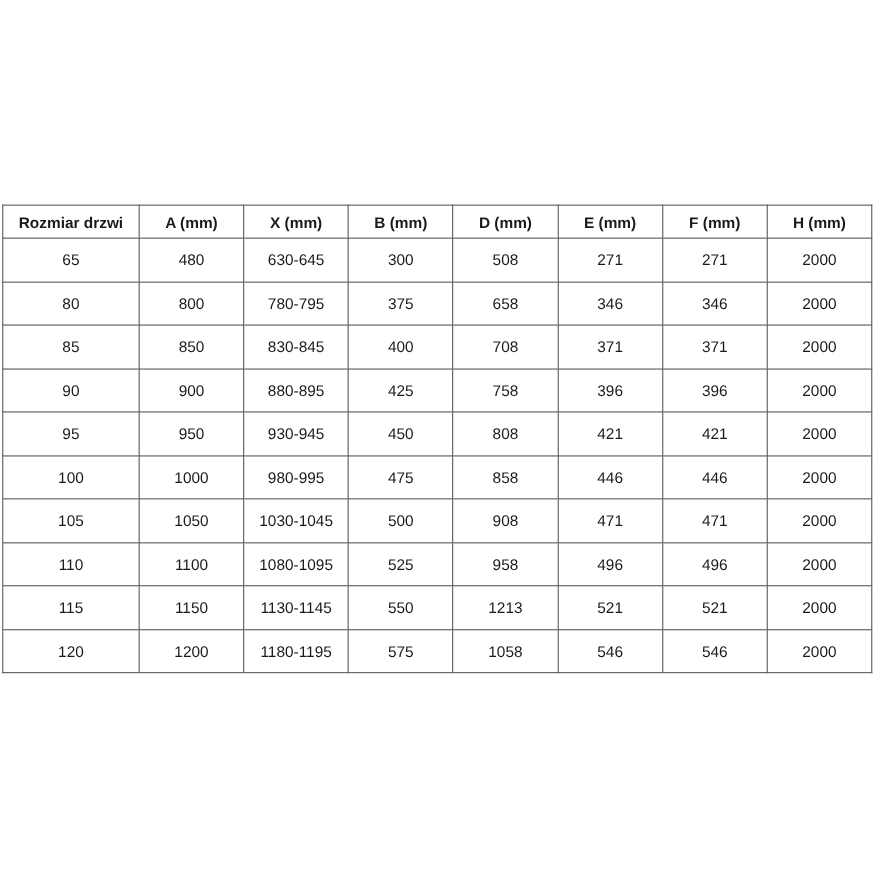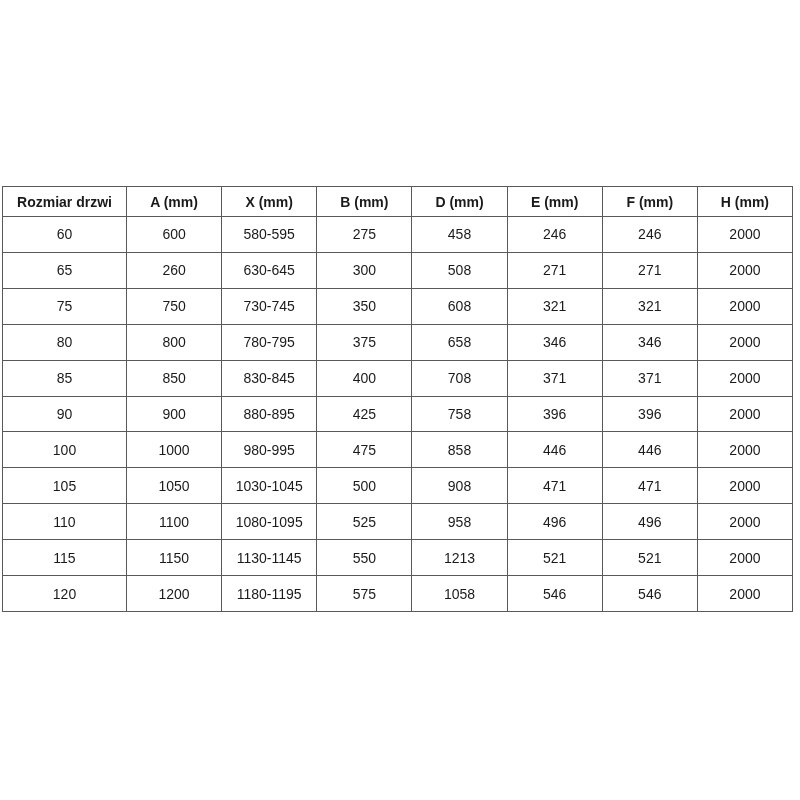--- a/index.html
+++ b/index.html
@@ -57,47 +57,27 @@
           <th>X (mm)</th>
           <th>B (mm)</th>
           <th>D (mm)</th>
           <th>E (mm)</th>
           <th>F (mm)</th>
           <th>H (mm)</th>
         </tr>
       </thead>
     <tbody>
         <tr>
-          <td>60</td>
-          <td>600</td>
-          <td>580-595</td>
-          <td>275</td>
-          <td>458</td>
-          <td>246</td>
-          <td>246</td>
-          <td>2000</td>
-        </tr>
-        <tr>
           <td>65</td>
-          <td>260</td>
+          <td>480</td>
           <td>630-645</td>
           <td>300</td>
           <td>508</td>
           <td>271</td>
           <td>271</td>
-          <td>2000</td>
-        </tr>
-        <tr>
-          <td>75</td>
-          <td>750</td>
-          <td>730-745</td>
-          <td>350</td>
-          <td>608</td>
-          <td>321</td>
-          <td>321</td>
           <td>2000</td>
         </tr>
         <tr>
           <td>80</td>
           <td>800</td>
           <td>780-795</td>
           <td>375</td>
           <td>658</td>
           <td>346</td>
           <td>346</td>
@@ -114,20 +94,30 @@
           <td>2000</td>
         </tr>
         <tr>
           <td>90</td>
           <td>900</td>
           <td>880-895</td>
           <td>425</td>
           <td>758</td>
           <td>396</td>
           <td>396</td>
+          <td>2000</td>
+        </tr>
+        <tr>
+          <td>95</td>
+          <td>950</td>
+          <td>930-945</td>
+          <td>450</td>
+          <td>808</td>
+          <td>421</td>
+          <td>421</td>
           <td>2000</td>
         </tr>
         <tr>
           <td>100</td>
           <td>1000</td>
           <td>980-995</td>
           <td>475</td>
           <td>858</td>
           <td>446</td>
           <td>446</td>

